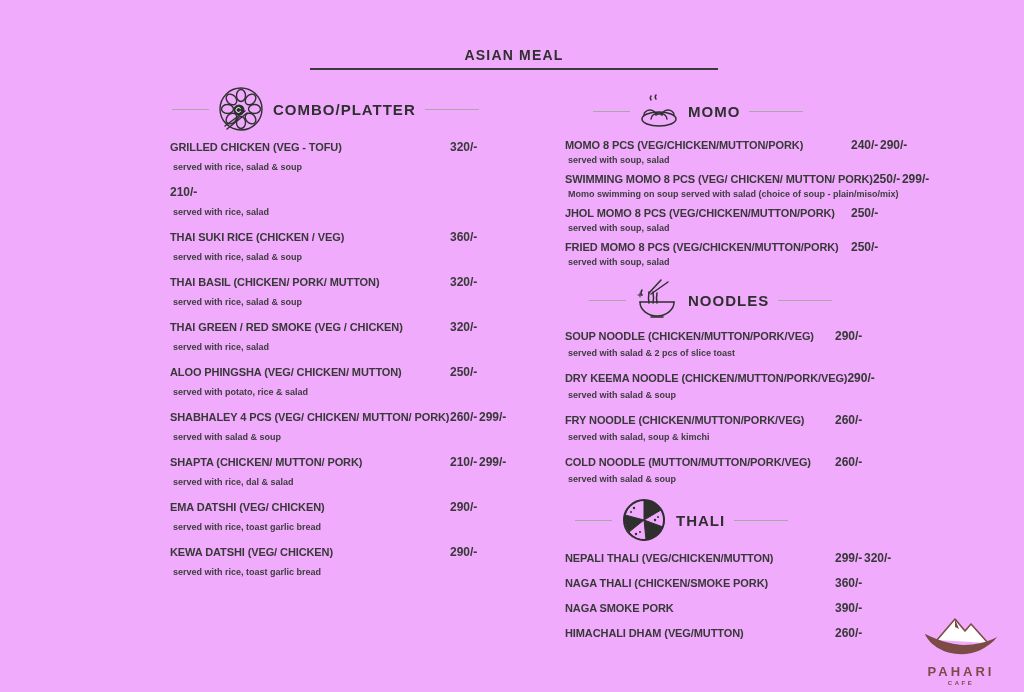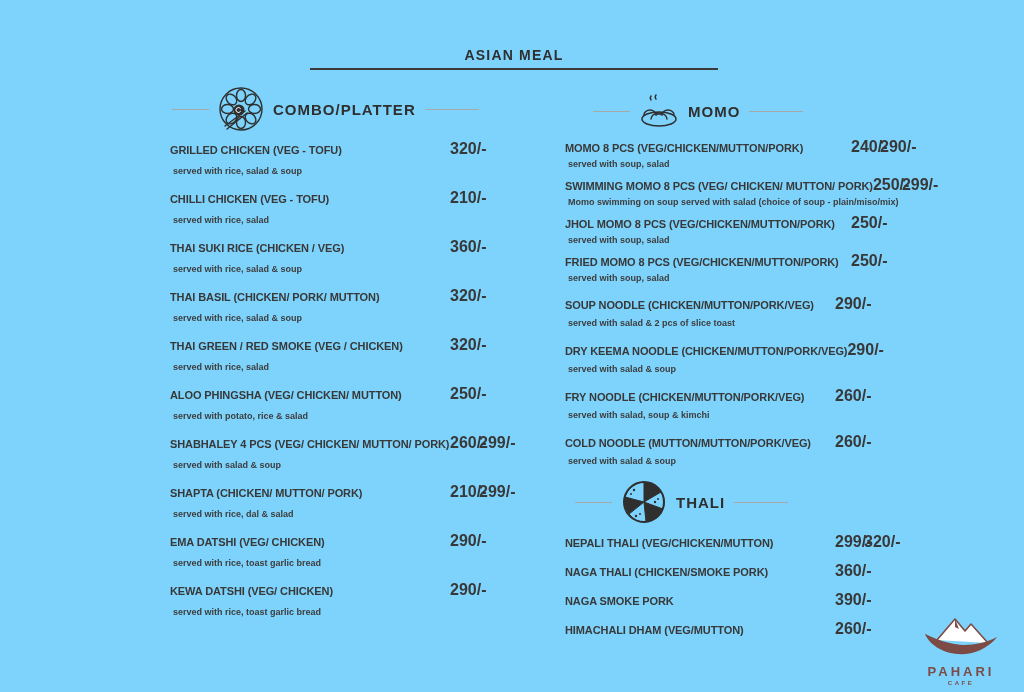--- a/index.html
+++ b/index.html
@@ -1,18 +1,18 @@
 <!DOCTYPE html>
 <html><head>
 <meta charset="utf-8">
 <style>
   html,body{margin:0;padding:0;background:#e8e8e8;}
   .page{
     position:relative;width:1024px;height:692px;margin:0 auto;
-    background:#7dd3fc;overflow:hidden;
+    background:#f0abfc;overflow:hidden;
     font-family:"Liberation Sans", sans-serif;color:#3a3a3a;
   }
   
   .title{
     position:absolute;top:47px;left:310px;width:408px;text-align:center;
     font-size:14px;font-weight:700;letter-spacing:1.2px;color:#2f2f2f;
   }
   .title-rule{position:absolute;top:68px;left:310px;width:408px;border-top:2px solid #3a3a3a;}
 
   
@@ -23,21 +23,21 @@
   .sec-head{display:flex;align-items:center;gap:9px;}
   .h-line{border-top:1px solid #a8a8a8;height:0;flex:0 0 auto;}
   .hl-s{width:37px}.hl-l{width:54px}
   .sec-title{font-size:15px;font-weight:700;letter-spacing:1px;color:#2f2f2f;white-space:nowrap;}
   .icon{flex:0 0 auto;line-height:0;}
   .icon svg{display:block;}
 
   
   .line{display:flex;align-items:baseline;}
   .nm{flex:0 0 auto;font-size:11px;font-weight:700;letter-spacing:-0.1px;white-space:nowrap;color:#383838;}
-  .pr,.pr2{flex:0 0 auto;font-size:16px;font-weight:700;white-space:nowrap;color:#383838;}
+  .pr,.pr2{flex:0 0 auto;font-size:12px;font-weight:700;white-space:nowrap;color:#383838;}
   .pr{width:29px;}
   .ds{font-size:9px;font-weight:700;color:#3d3d3d;padding-left:3px;white-space:nowrap;}
 
   .sec-combo .sec-head{margin-bottom:8px;padding-left:2px;}
   .sec-combo .item{margin-bottom:13px;}
   .sec-combo .ds{margin-top:8px;}
   .sec-combo .nm{min-width:280px;}
 
   .sec-momo .sec-head{margin-bottom:10px;padding-left:28px;text-align:center;}
   .sec-momo .item{margin-bottom:7px;}
@@ -97,21 +97,20 @@
     <div class="item">
       <div class="line">
           <span class="nm">GRILLED CHICKEN (VEG - TOFU)</span>
           <span class="pr">320/-</span>
           <span class="pr2"></span>
         </div>
       <div class="ds">served with rice, salad &amp; soup</div>
     </div>
     <div class="item">
       <div class="line">
-          <span class="nm">CHILLI CHICKEN (VEG - TOFU)</span>
           <span class="pr">210/-</span>
           <span class="pr2"></span>
         </div>
       <div class="ds">served with rice, salad</div>
     </div>
     <div class="item">
       <div class="line">
           <span class="nm">THAI SUKI RICE (CHICKEN / VEG)</span>
           <span class="pr">360/-</span>
           <span class="pr2"></span>
@@ -224,20 +223,39 @@
         <div class="line">
             <span class="nm">FRIED MOMO 8 PCS (VEG/CHICKEN/MUTTON/PORK)</span>
             <span class="pr">250/-</span>
             <span class="pr2"></span>
           </div>
         <div class="ds">served with soup, salad</div>
       </div>
     </div>
 
     <div class="sec-noodles">
+      <div class="sec-head">
+        <span class="h-line hl-s"></span>
+        <span class="icon">
+          <svg width="44" height="42" viewBox="0 0 44 42" fill="none" stroke="#2f2f2f" stroke-width="1.5" stroke-linecap="round">
+            <line x1="26" y1="1" x2="14" y2="14"></line>
+            <line x1="33" y1="3" x2="16" y2="15"></line>
+            <path d="M14,13 q-1,6 0,11"></path>
+            <path d="M18,13 q1,6 0,11"></path>
+            <path d="M22,14 q-1,5 0,10"></path>
+            <path d="M5,23 h34"></path>
+            <path d="M5,23 a17,14 0 0 0 34 0"></path>
+            <path d="M16,38 h12"></path>
+            <path d="M7,11 q-2,3 0,5"></path>
+            <path d="M3,16 h4 M5,14 v4" stroke-width="1"></path>
+          </svg>
+        </span>
+        <span class="sec-title">NOODLES</span>
+        <span class="h-line hl-l"></span>
+      </div>
 
       <div class="item">
         <div class="line">
             <span class="nm">SOUP NOODLE (CHICKEN/MUTTON/PORK/VEG)</span>
             <span class="pr">290/-</span>
             <span class="pr2"></span>
           </div>
         <div class="ds">served with salad &amp; 2 pcs of slice toast</div>
       </div>
       <div class="item">

